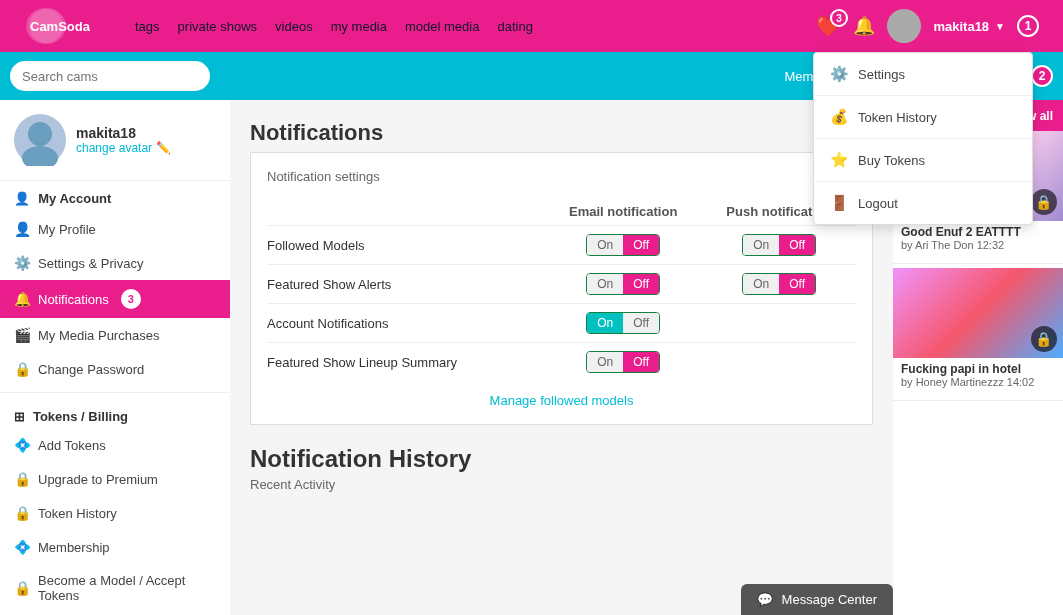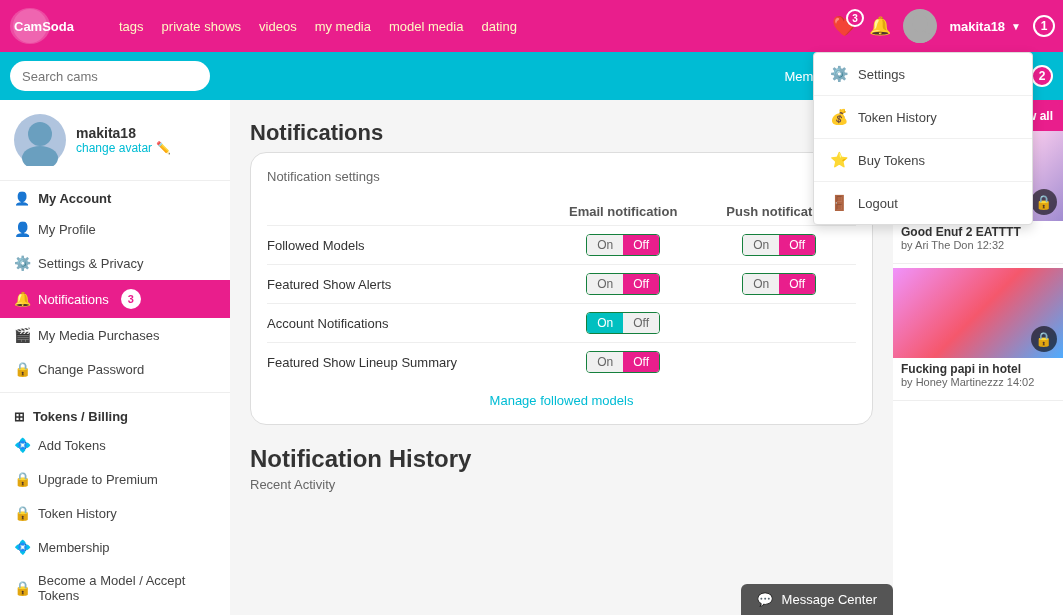--- a/index.html
+++ b/index.html
@@ -4,30 +4,30 @@
   <style>
     * { box-sizing: border-box; margin: 0; padding: 0; }
     body { font-family: Arial, sans-serif; font-size: 13px; background: #f0f0f0; overflow: hidden; }
 
     
     .header {
       background: #e91e8c;
       height: 52px;
       display: flex;
       align-items: center;
-      padding: 0 8px;
+      padding: 0 24px;
       position: relative;
       z-index: 100;
     }
     .nav-links {
       display: flex;
       gap: 18px;
     }
     .nav-links a {
-      color: #fef9c3;
+      color: #0f172a;
       text-decoration: none;
       font-size: 13px;
       font-weight: 500;
     }
     .header-right {
       margin-left: auto;
       display: flex;
       align-items: center;
       gap: 12px;
     }
@@ -230,21 +230,21 @@
     }
     .page-title {
       font-size: 22px;
       font-weight: bold;
       color: #333;
       margin-bottom: 6px;
     }
     .notification-box {
       background: white;
       border: 1px solid #ddd;
-      border-radius: 16px;
+      border-radius: 0;
       padding: 16px;
       margin-bottom: 20px;
     }
     .notif-settings-label {
       color: #666;
       font-size: 13px;
       margin-bottom: 14px;
     }
     .notif-table {
       width: 100%;

